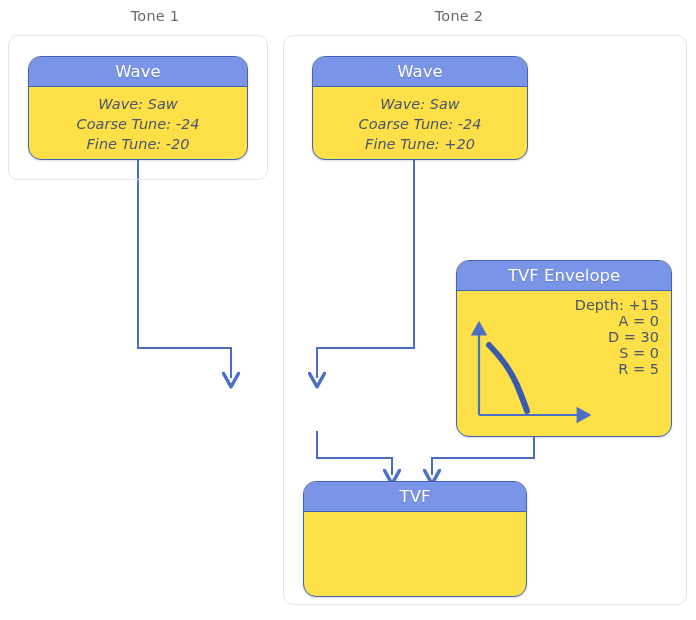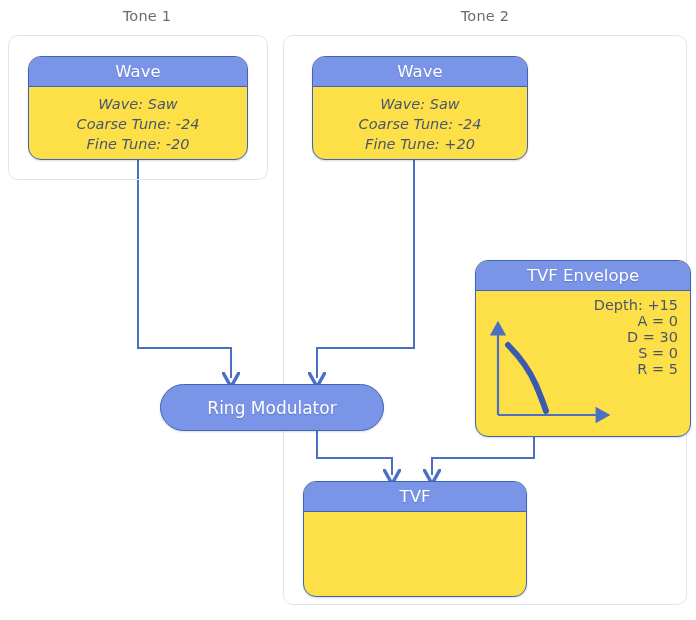--- a/index.html
+++ b/index.html
@@ -125,41 +125,41 @@
 
     <path d="M138,160 L138,348 L231,348 L231,378" fill="none" stroke="#4a6fc4" stroke-width="2" stroke-linejoin="miter" marker-end="url(#arrowhead)"></path>
 
     <path d="M414,160 L414,348 L317,348 L317,378" fill="none" stroke="#4a6fc4" stroke-width="2" stroke-linejoin="miter" marker-end="url(#arrowhead)"></path>
 
     <path d="M317,431 L317,458 L392,458 L392,475" fill="none" stroke="#4a6fc4" stroke-width="2" stroke-linejoin="miter" marker-end="url(#arrowhead)"></path>
 
     <path d="M534,437 L534,458 L432,458 L432,475" fill="none" stroke="#4a6fc4" stroke-width="2" stroke-linejoin="miter" marker-end="url(#arrowhead)"></path>
   </svg>
 
-  <div class="group-label" style="left:92px; top:8px; width:110px;">Tone 1</div>
+  <div class="group-label" style="left:100px; top:8px; width:110px;">Tone 1</div>
   <div class="group-box" style="left:8px; top:35px; width:260px; height:145px;"></div>
 
-  <div class="group-label" style="left:430px; top:8px; width:110px;">Tone 2</div>
+  <div class="group-label" style="left:404px; top:8px; width:110px;">Tone 2</div>
   <div class="group-box" style="left:283px; top:35px; width:404px; height:570px;"></div>
 
   <div class="node" style="left:28px; top:56px; width:220px; height:104px;">
     <div class="node-header">Wave</div>
     <div class="node-body">Wave: Saw
 Coarse Tune: -24
 Fine Tune: -20</div>
   </div>
 
   <div class="node" style="left:312px; top:56px; width:216px; height:104px;">
     <div class="node-header">Wave</div>
     <div class="node-body">Wave: Saw
 Coarse Tune: -24
 Fine Tune: +20</div>
   </div>
 
-  <div class="node" style="left:475px; top:260px; width:216px; height:177px;">
+  <div class="node" style="left:456px; top:260px; width:216px; height:177px;">
     <div class="node-header">TVF Envelope</div>
     <div class="env-body">
       <div class="env-values">Depth: +15
 A = 0
 D = 30
 S = 0
 R = 5</div>
       <svg class="env-graph" width="130" height="110" viewBox="0 0 130 110" xmlns="http://www.w3.org/2000/svg">
         <defs>
           <marker id="axarrow" markerWidth="9" markerHeight="9" refX="2.5" refY="4.5" orient="auto" markerUnits="strokeWidth">
@@ -169,21 +169,18 @@
 
         <line x1="14" y1="96" x2="14" y2="12" stroke="#4a6fc4" stroke-width="2.2" marker-end="url(#axarrow)"></line>
 
         <line x1="14" y1="96" x2="116" y2="96" stroke="#4a6fc4" stroke-width="2.2" marker-end="url(#axarrow)"></line>
 
         <path d="M24,26 C34,36 45,50 52,66 C57,78 60,86 62,92" fill="none" stroke="#3a5bad" stroke-width="6" stroke-linecap="round"></path>
       </svg>
     </div>
   </div>
 
-  <div class="node-solid" style="left:160px; top:384px; width:224px; height:47px;">
-    <span>Ring Modulator</span>
-  </div>
 
   <div class="node" style="left:303px; top:481px; width:224px; height:116px;">
     <div class="node-header">TVF</div>
   </div>
 
 </div>
 
 </body></html>

